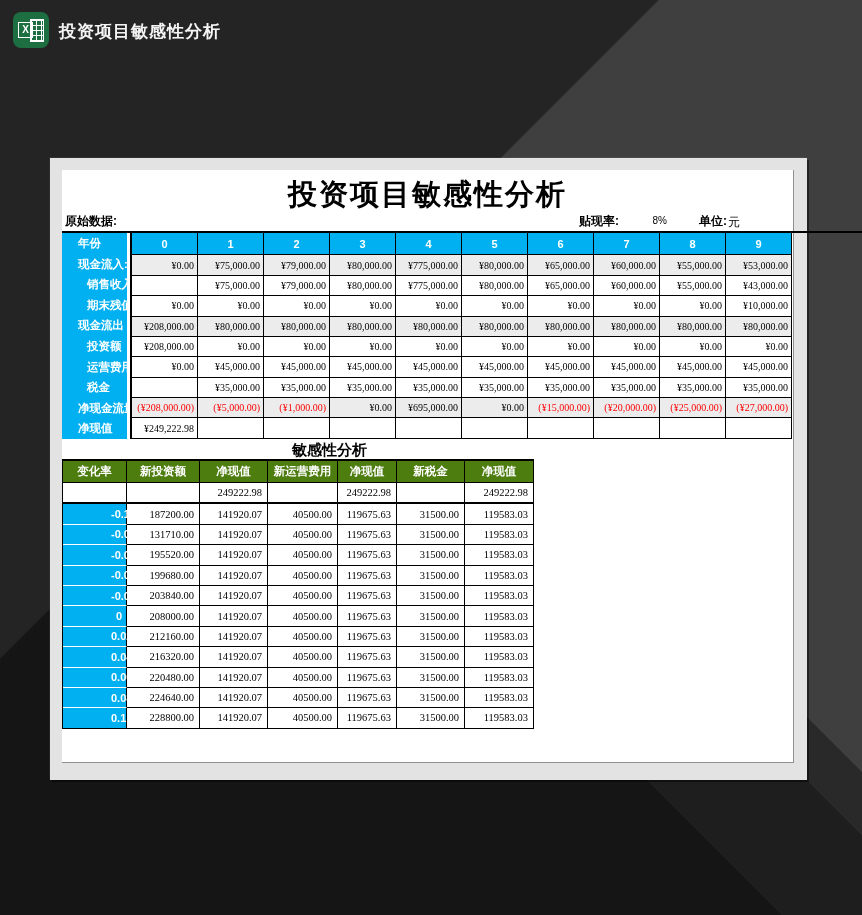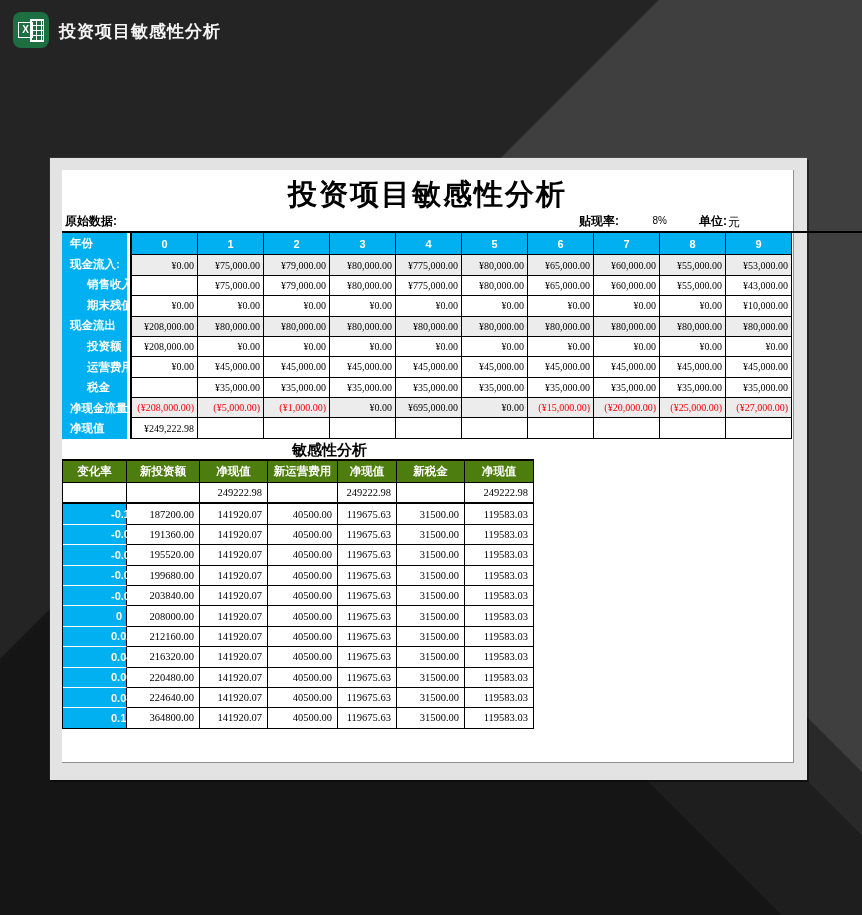--- a/index.html
+++ b/index.html
@@ -31,21 +31,21 @@
   .meta-row{position:absolute;top:42px;left:0;width:847px;height:19px;border-bottom:2.5px solid #000;font-size:12px;color:#000;}
   .meta-row .lbl{position:absolute;top:1px;font-weight:bold;}
   .meta-raw{left:3px;}
   .meta-disc{left:517px;}
   .meta-disc-val{position:absolute;top:3px;left:575px;width:30px;text-align:right;font-size:10px;}
   .meta-unit{left:637px;}
   .meta-unit-val{position:absolute;top:2px;left:666px;font-size:12px;}
   
   .table1-wrap{position:absolute;top:63px;left:0;display:flex;}
   .t1-labels{width:65px;background:#00b0f0;}
-  .t1-label{height:20.6px;line-height:20.6px;color:#fff;font-weight:bold;font-size:11.5px;padding-left:8px;
+  .t1-label{height:20.6px;line-height:20.6px;color:#fff;font-weight:bold;font-size:11.5px;padding-left:16px;
     white-space:nowrap;overflow:hidden;}
   .t1-label.ind{padding-left:25px;}
   .t1-gutter{width:3px;background:#fff;}
   table.grid{border-collapse:separate;border-spacing:0;table-layout:fixed;}
   table.t1{width:662px;border-left:2px solid #000;}
   table.t1 th{height:19px;background:#00b0f0;color:#fff;font-weight:bold;font-size:11px;text-align:center;
     border-right:1.6px solid #000;border-bottom:1.6px solid #000;box-sizing:content-box;}
   table.t1 td{height:19px;font-family:"Liberation Serif", serif;font-size:10px;color:#000;text-align:right;
     padding:0 3px 0 0;border-right:1.6px solid #000;border-bottom:1.6px solid #000;background:#fff;white-space:nowrap;overflow:hidden;}
   table.t1 tr.shaded td{background:#ececec;}
@@ -261,21 +261,21 @@
             <td class="rate">-0.1</td>
             <td>187200.00</td>
             <td>141920.07</td>
             <td>40500.00</td>
             <td>119675.63</td>
             <td>31500.00</td>
             <td>119583.03</td>
           </tr>
           <tr>
             <td class="rate">-0.08</td>
-            <td>191360.00</td>
+            <td>131710.00</td>
             <td>141920.07</td>
             <td>40500.00</td>
             <td>119675.63</td>
             <td>31500.00</td>
             <td>119583.03</td>
           </tr>
           <tr>
             <td class="rate">-0.06</td>
             <td>195520.00</td>
             <td>141920.07</td>
@@ -342,21 +342,21 @@
             <td class="rate">0.08</td>
             <td>224640.00</td>
             <td>141920.07</td>
             <td>40500.00</td>
             <td>119675.63</td>
             <td>31500.00</td>
             <td>119583.03</td>
           </tr>
           <tr>
             <td class="rate">0.1</td>
-            <td>364800.00</td>
+            <td>228800.00</td>
             <td>141920.07</td>
             <td>40500.00</td>
             <td>119675.63</td>
             <td>31500.00</td>
             <td>119583.03</td>
           </tr>
         </tbody>
     </table>
   </div>
 </div>

